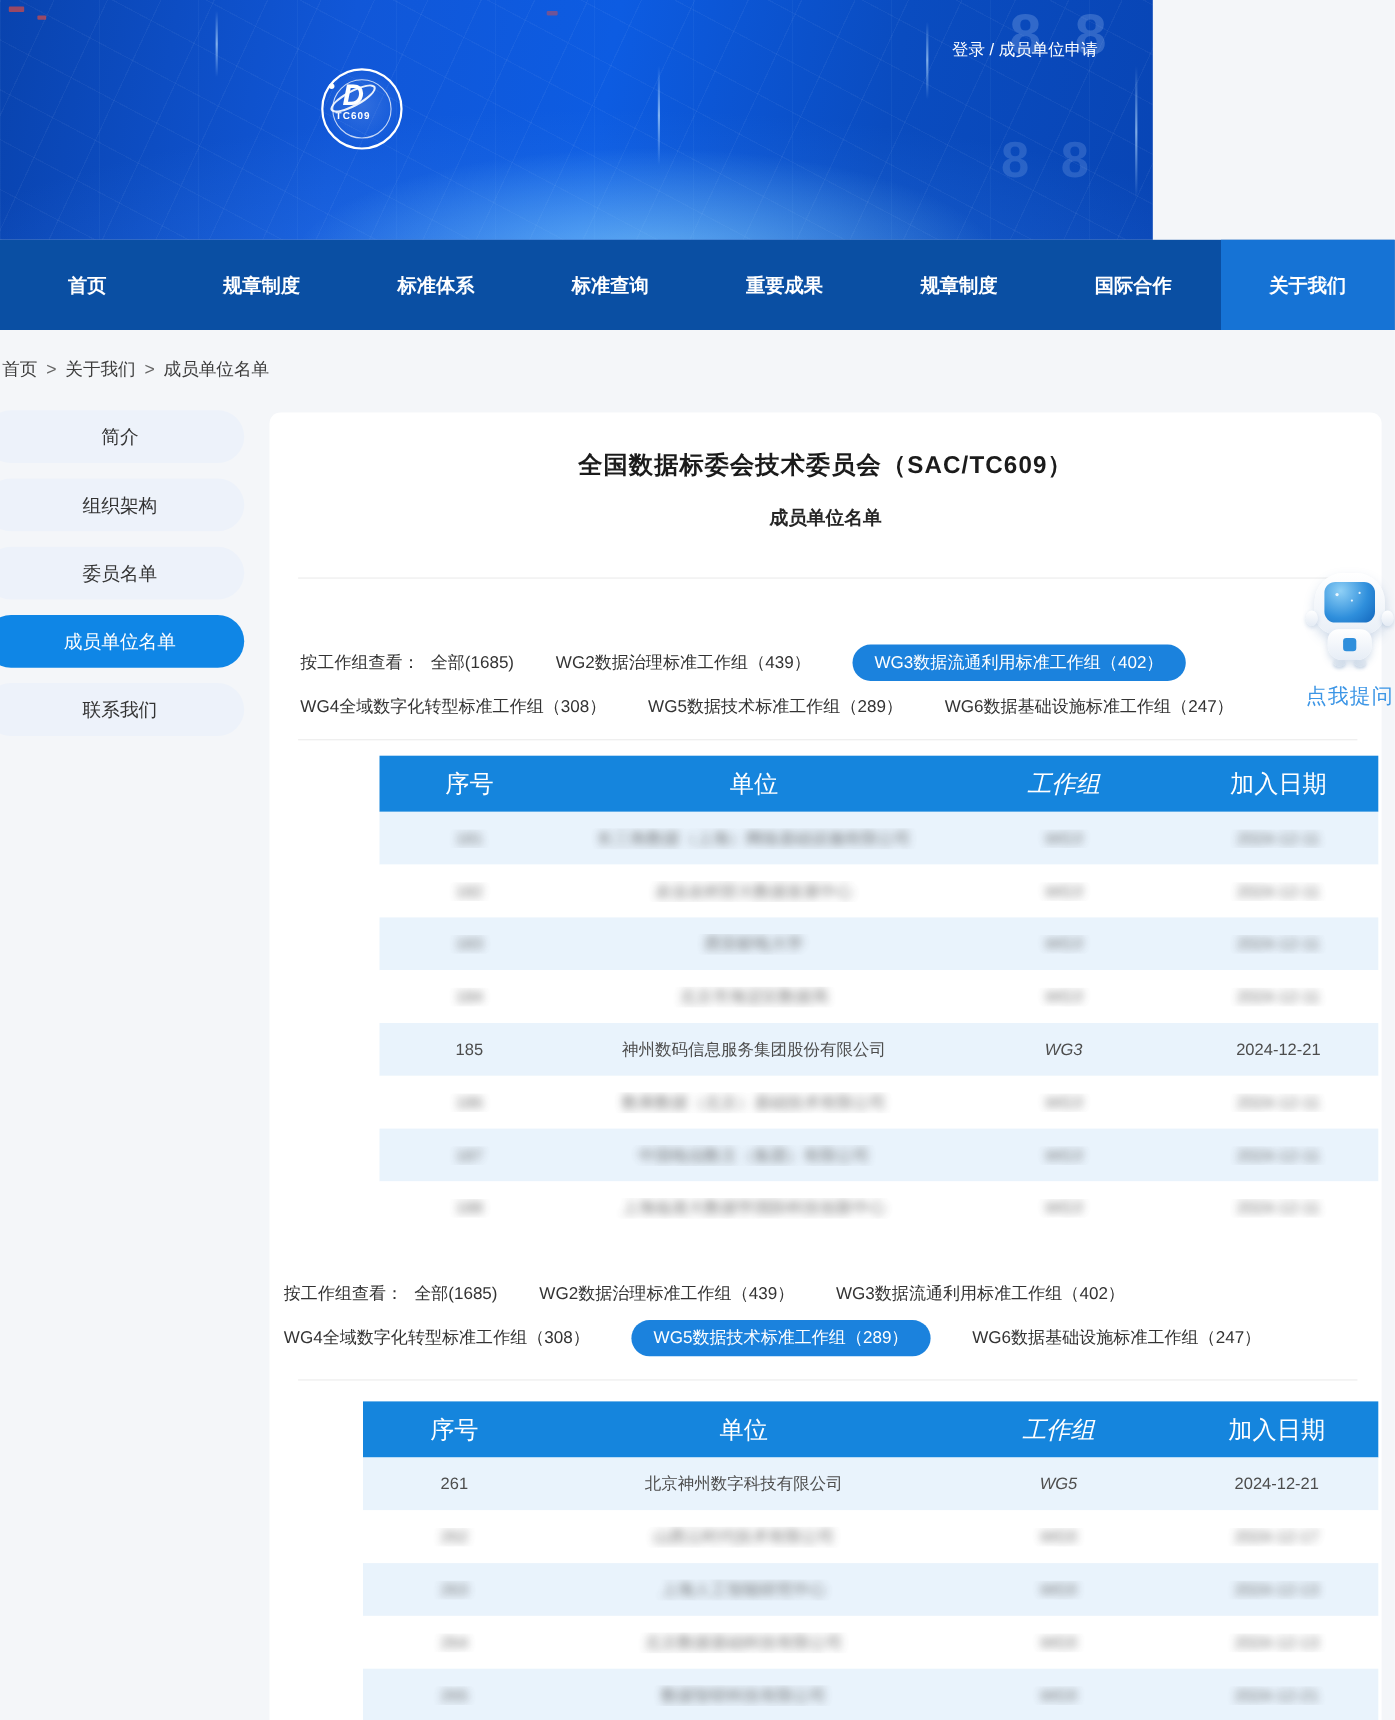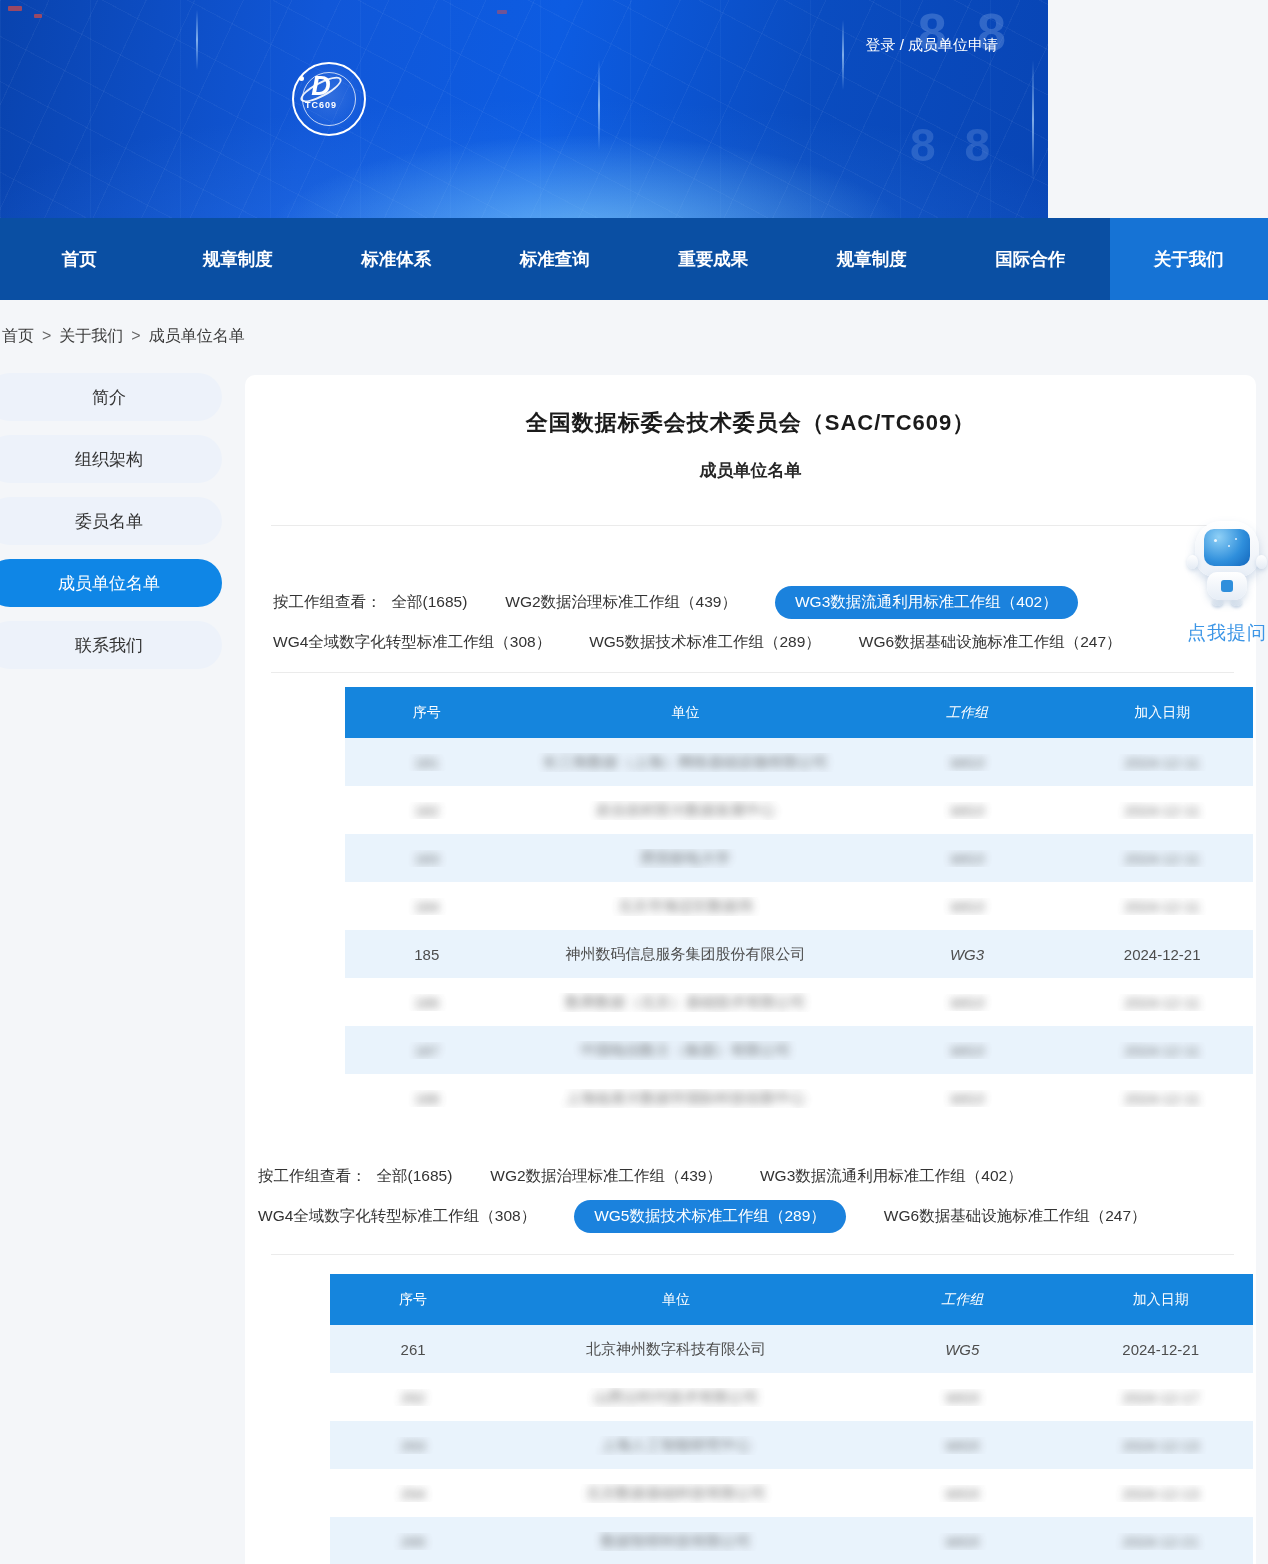--- a/index.html
+++ b/index.html
@@ -74,21 +74,21 @@
   .view-label { font-size:15.5px; color:#333; margin-right:10px; }
   .filter-item { font-size:15.5px; color:#333; margin-right:38px; cursor:pointer; white-space:nowrap; }
   .filter-item.selected { background:var(--pill-selected,#1b82dd); color:#fff; border-radius:17px; padding:6px 20px; }
   .s0 .d-filter { margin-top:14px; }
   .s1 .d-filter { margin-top:22px; }
 
   
   .data-table { margin-top:14px; }
   .s0 .data-table { margin-left:100px; width:908px; }
   .s1 .data-table { margin-left:85px; width:923px; margin-top:19px; }
-  .thead { display:flex; align-items:center; height:51px; background:var(--table-header,#1585dd); color:#fff; font-size:14px; }
+  .thead { display:flex; align-items:center; height:51px; background:var(--table-header,#1585dd); color:#fff; font-size:22px; }
   .trow { display:flex; align-items:center; height:48px; background:#fff; font-size:15px; color:#4d4d4d; }
   .trow.alt { background:var(--row-alt,#e9f3fc); }
   .tc { text-align:center; overflow:hidden; white-space:nowrap; }
   .c0 { width:18%; } .c1 { width:39%; } .c2 { width:23%;font-style:italic; } .c3 { width:20%; }
   .trow.blurred .tc span { filter:blur(4px); opacity:.8; }
 
   
   .mascot { position:absolute; left:1186px; top:521px; width:82px; text-align:center; cursor:pointer; }
   .bot-head { position:relative; width:64px; height:56px; margin:0 auto;
     background:linear-gradient(#ffffff,#e9eff7); border-radius:26px 26px 20px 20px;

